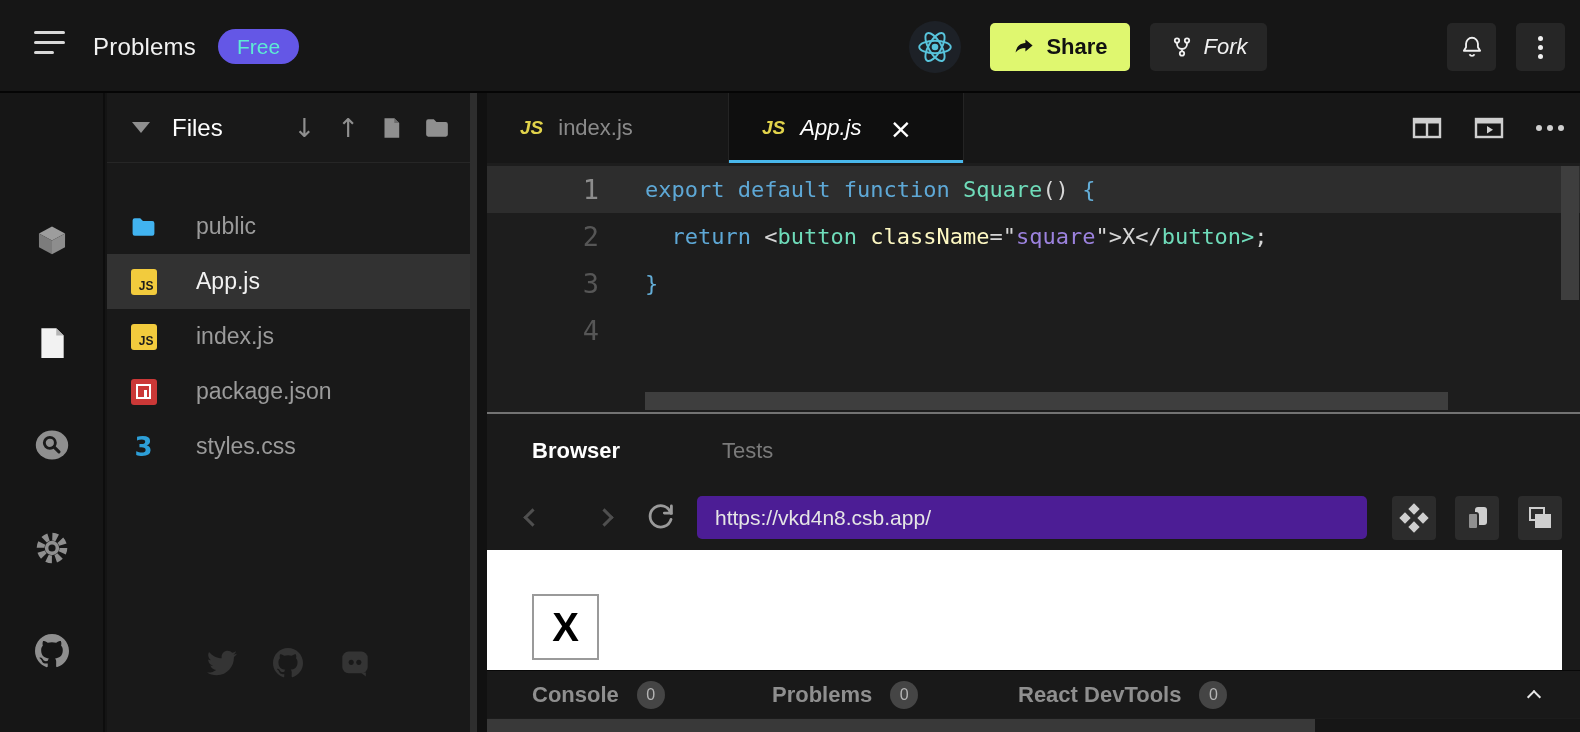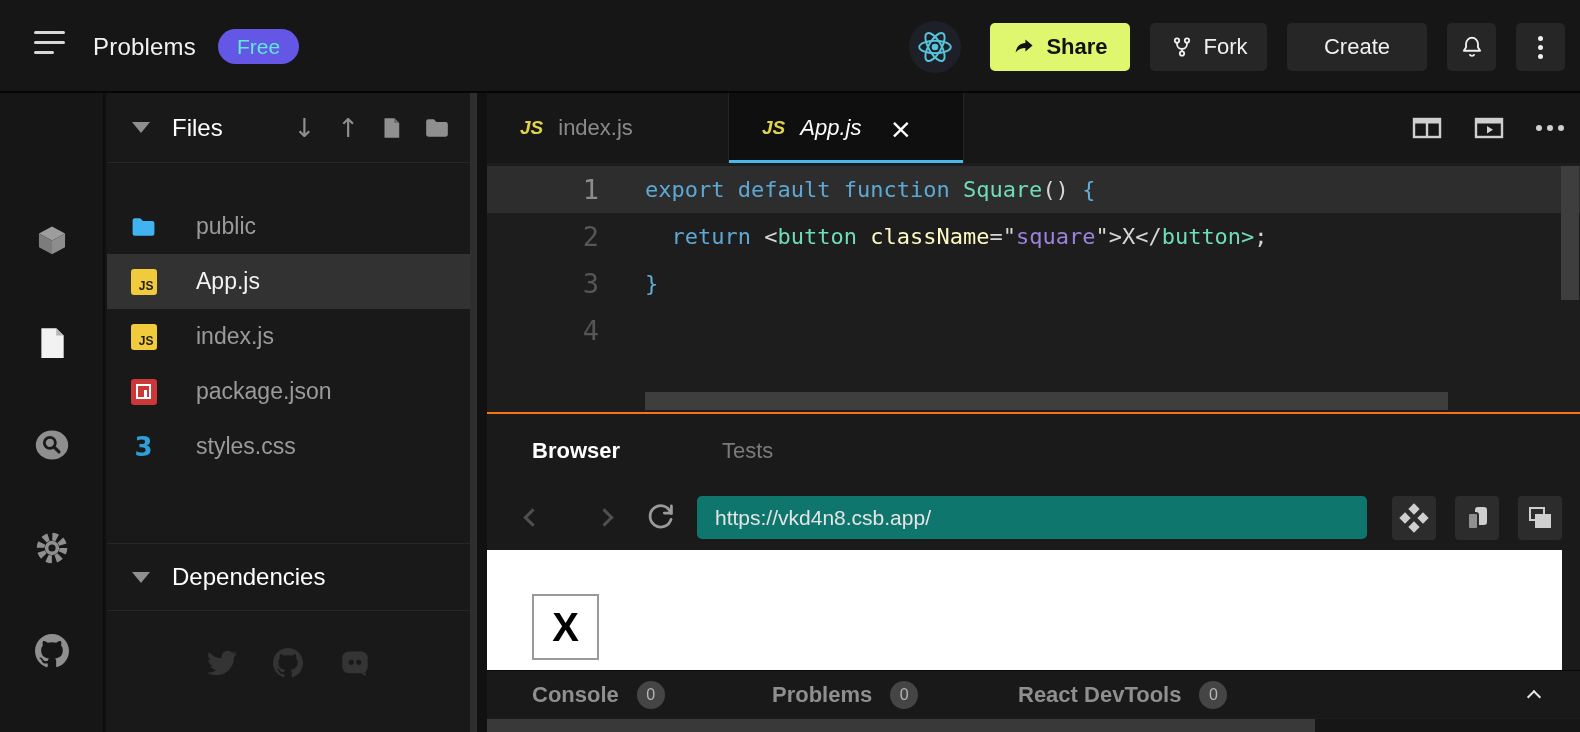--- a/index.html
+++ b/index.html
@@ -16,21 +16,21 @@
   #menu-btn .bar.b3 { width:20px; }
   #workspace-name { left:93px; top:33px; font-size:24px; color:#f2f2f2; letter-spacing:.2px; }
   #plan-badge { left:218px; top:29px; height:35px; padding:0 19px; background:#6457e6; color:#5eead4;
                 font-size:21px; border-radius:18px; display:flex; align-items:center; }
   #react-btn { left:909px; top:21px; width:52px; height:52px; border-radius:50%; background:#1d2127;
                display:flex; align-items:center; justify-content:center; }
   .topbtn { top:23px; height:48px; border-radius:5px; display:flex; align-items:center; justify-content:center;
             gap:10px; font-size:22px; color:#f0f0f0; background:#262626; border:none; cursor:pointer;
             font-family:"Liberation Sans", sans-serif; }
   #share-btn { left:990px; width:140px; background:#dff76f; color:#111; font-weight:700; }
-  #fork-btn  { left:1150px; width:117px; }
+  #fork-btn  { left:1150px; width:117px;font-style:italic; }
   #create-btn{ left:1287px; width:140px; }
   #bell-btn  { left:1447px; width:49px; }
   #kebab-btn { left:1516px; width:49px; flex-direction:column; gap:4px; }
   #kebab-btn i { width:5px; height:5px; border-radius:50%; background:#f0f0f0; }
 
   
   #activitybar { left:0; top:93px; width:105px; height:639px; background:#161616; border-right:2px solid #0d0d0d; }
   .act-item { position:absolute; left:28px; width:48px; height:48px; display:flex; align-items:center;
               justify-content:center; cursor:pointer; }
 
@@ -94,32 +94,32 @@
   .gutter { width:145px; padding-right:33px; text-align:right; font-size:27px; color:#565656; flex:none; }
   .code-line.active .gutter { color:#8c8c8c; }
   .code-text { margin-left:13px; font-size:22px; white-space:pre; }
   .tk-kw { color:#5ea8d6; } .tk-fn { color:#6fdcba; } .tk-attr { color:#fef9c3; }
   .tk-pun { color:#d6d6d6; } .tk-str { color:#9c82de; } .tk-brace { color:#64aed8; }
   #h-scroll { left:158px; top:229px; width:803px; height:18px; background:#3e3e3e; position:absolute; }
   #v-scroll { left:1074px; top:3px; width:18px; height:134px; background:#3e3e3e; position:absolute; }
 
   
   #browser { position:absolute; left:0; top:319px; width:1093px; height:280px; background:#1a1a1a;
-             border-top:2px solid #f97316; }
+             border-top:2px solid #737373; }
   .br-tab { position:absolute; top:0; height:73px; display:flex; align-items:center; font-size:22px;
             color:#7a7a7a; cursor:pointer; }
   #br-tab-0 { left:45px; color:#fff; font-weight:700; }
   #br-tab-1 { left:235px; }
   .chev { display:inline-block; width:13px; height:13px; border-left:3px solid #4f4f4f; border-bottom:3px solid #4f4f4f; }
   #back-btn { position:absolute; left:28px; top:90px; width:34px; height:30px; background:none; border:none; cursor:pointer; }
   #back-btn .chev { transform:rotate(45deg); }
   #fwd-btn { position:absolute; left:100px; top:90px; width:34px; height:30px; background:none; border:none; cursor:pointer; }
   #fwd-btn .chev { transform:rotate(225deg); }
   #refresh-btn { position:absolute; left:158px; top:86px; background:none; border:none; cursor:pointer; }
-  #url-input { position:absolute; left:210px; top:82px; width:670px; height:43px; background:#0f766e;
+  #url-input { position:absolute; left:210px; top:82px; width:670px; height:43px; background:#4c1d95;
                border:none; border-radius:5px; color:#e5e5e5; font-size:21px; padding:0 18px;
                font-family:"Liberation Sans", sans-serif; }
   .url-btn { position:absolute; top:82px; width:44px; height:44px; background:#2c2c2c; border:none;
              border-radius:4px; cursor:pointer; display:flex; align-items:center; justify-content:center; }
   #diamond-btn { left:905px; } #copy-btn { left:968px; } #layers-btn { left:1031px; }
   .dia { position:relative; width:26px; height:26px; }
   .dia i { position:absolute; width:8px; height:8px; background:#cfcfcf; transform:rotate(45deg); }
   .dia i:nth-child(1){ left:9px; top:0; } .dia i:nth-child(2){ left:0; top:9px; }
   .dia i:nth-child(3){ left:18px; top:9px; } .dia i:nth-child(4){ left:9px; top:18px; }
   .copy-ic { position:relative; width:26px; height:26px; }
@@ -184,23 +184,20 @@
     <button class="abs topbtn" id="fork-btn">
       <svg width="24" height="24" viewBox="0 0 24 24" fill="none" stroke="#f0f0f0" stroke-width="1.8">
         <circle cx="7" cy="5.5" r="2.2"></circle>
           <circle cx="17" cy="5.5" r="2.2"></circle>
           <circle cx="12" cy="18.5" r="2.2"></circle>
         <path d="M7 7.7 V9 a5 5 0 0 0 5 5 5 5 0 0 0 5 -5 V7.7 M12 14 v2.6"></path>
       </svg>
       <span>Fork</span>
     </button>
 
-    <button class="abs topbtn" id="create-btn">
-      <span>Create</span>
-    </button>
 
     <button class="abs topbtn" id="bell-btn">
       <svg width="26" height="26" viewBox="0 0 24 24" fill="none" stroke="#f0f0f0" stroke-width="1.7" stroke-linejoin="round">
         <path d="M12 3.5 a5.5 5.5 0 0 1 5.5 5.5 v3.2 l2 3.3 H4.5 l2 -3.3 V9 A5.5 5.5 0 0 1 12 3.5 Z"></path>
         <path d="M9.8 18.6 a2.3 2.3 0 0 0 4.4 0"></path>
       </svg>
     </button>
 
     <button class="abs topbtn" id="kebab-btn">
       <i></i>
@@ -302,24 +299,20 @@
       <span class="fname">package.json</span>
     </div>
 
     <div class="file-row" style="top:326px">
       <span class="ficon">
         <span class="css-icon">3</span>
       </span>
       <span class="fname">styles.css</span>
     </div>
 
-    <div id="deps-row">
-      <span class="tri-down"></span>
-      <span id="deps-title">Dependencies</span>
-    </div>
 
     <div id="social-row">
       <a>
         <svg width="30" height="30" viewBox="0 0 24 24">
             <path fill="#343434" d="M23.954 4.569c-.885.389-1.83.654-2.825.775 1.014-.611 1.794-1.574 2.163-2.723-.951.555-2.005.959-3.127 1.184-.896-.959-2.173-1.559-3.591-1.559-2.717 0-4.92 2.203-4.92 4.917 0 .39.045.765.127 1.124C7.691 8.094 4.066 6.13 1.64 3.161c-.427.722-.666 1.561-.666 2.475 0 1.71.87 3.213 2.188 4.096-.807-.026-1.566-.248-2.228-.616v.061c0 2.385 1.693 4.374 3.946 4.827-.413.111-.849.171-1.296.171-.314 0-.615-.03-.916-.086.631 1.953 2.445 3.377 4.604 3.417-1.68 1.319-3.809 2.105-6.102 2.105-.39 0-.779-.023-1.17-.067 2.189 1.394 4.768 2.209 7.557 2.209 9.054 0 13.999-7.496 13.999-13.986 0-.209 0-.42-.015-.63.961-.689 1.8-1.56 2.46-2.548z"></path>
           </svg>
       </a>
       <a>
         <svg width="30" height="30" viewBox="0 0 24 24">
             <path fill="#343434" d="M12 0C5.37 0 0 5.37 0 12c0 5.3 3.438 9.8 8.205 11.387.6.113.82-.258.82-.577 0-.285-.012-1.04-.018-2.04-3.338.724-4.042-1.61-4.042-1.61-.546-1.387-1.333-1.756-1.333-1.756-1.09-.745.082-.73.082-.73 1.205.084 1.84 1.236 1.84 1.236 1.07 1.835 2.807 1.305 3.492.998.108-.776.417-1.305.76-1.605-2.665-.3-5.466-1.332-5.466-5.93 0-1.31.465-2.38 1.235-3.22-.135-.303-.54-1.523.105-3.176 0 0 1.005-.322 3.3 1.23.96-.267 1.98-.399 3-.405 1.02.006 2.04.138 3 .405 2.28-1.552 3.285-1.23 3.285-1.23.645 1.653.24 2.873.12 3.176.765.84 1.23 1.91 1.23 3.22 0 4.61-2.805 5.625-5.475 5.92.42.36.81 1.096.81 2.22 0 1.606-.015 2.896-.015 3.286 0 .315.21.69.825.57C20.565 21.795 24 17.295 24 12c0-6.63-5.37-12-12-12z"></path>

